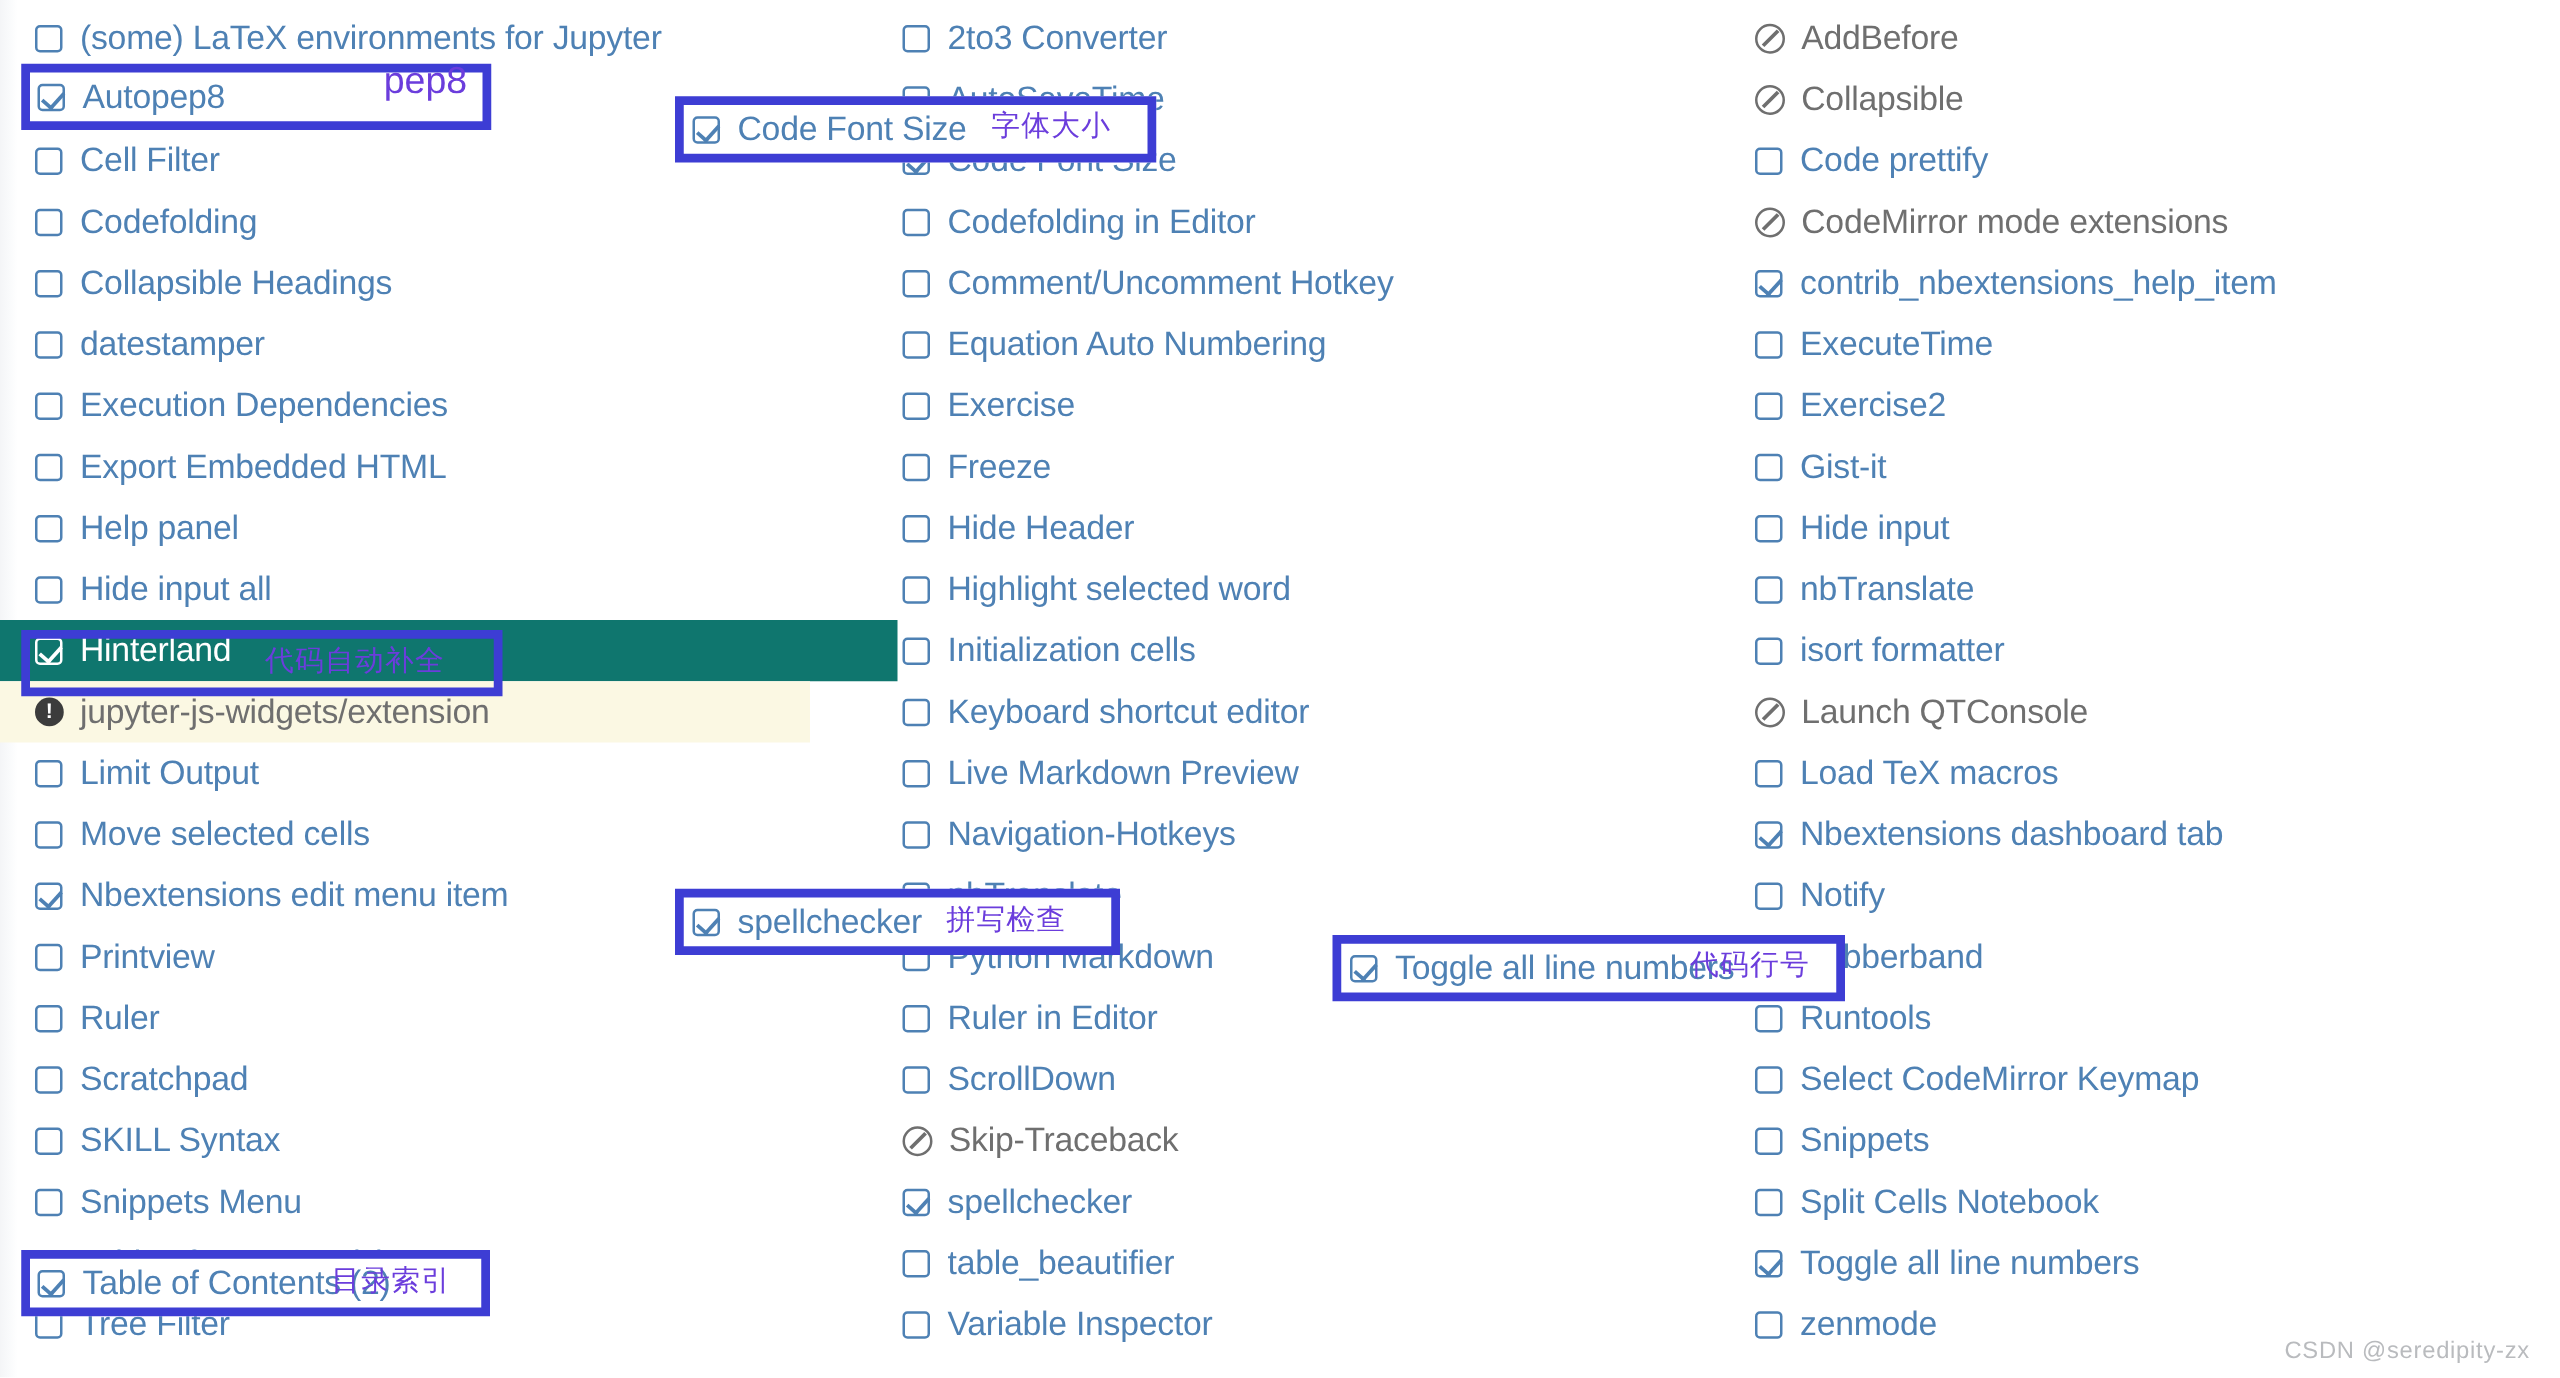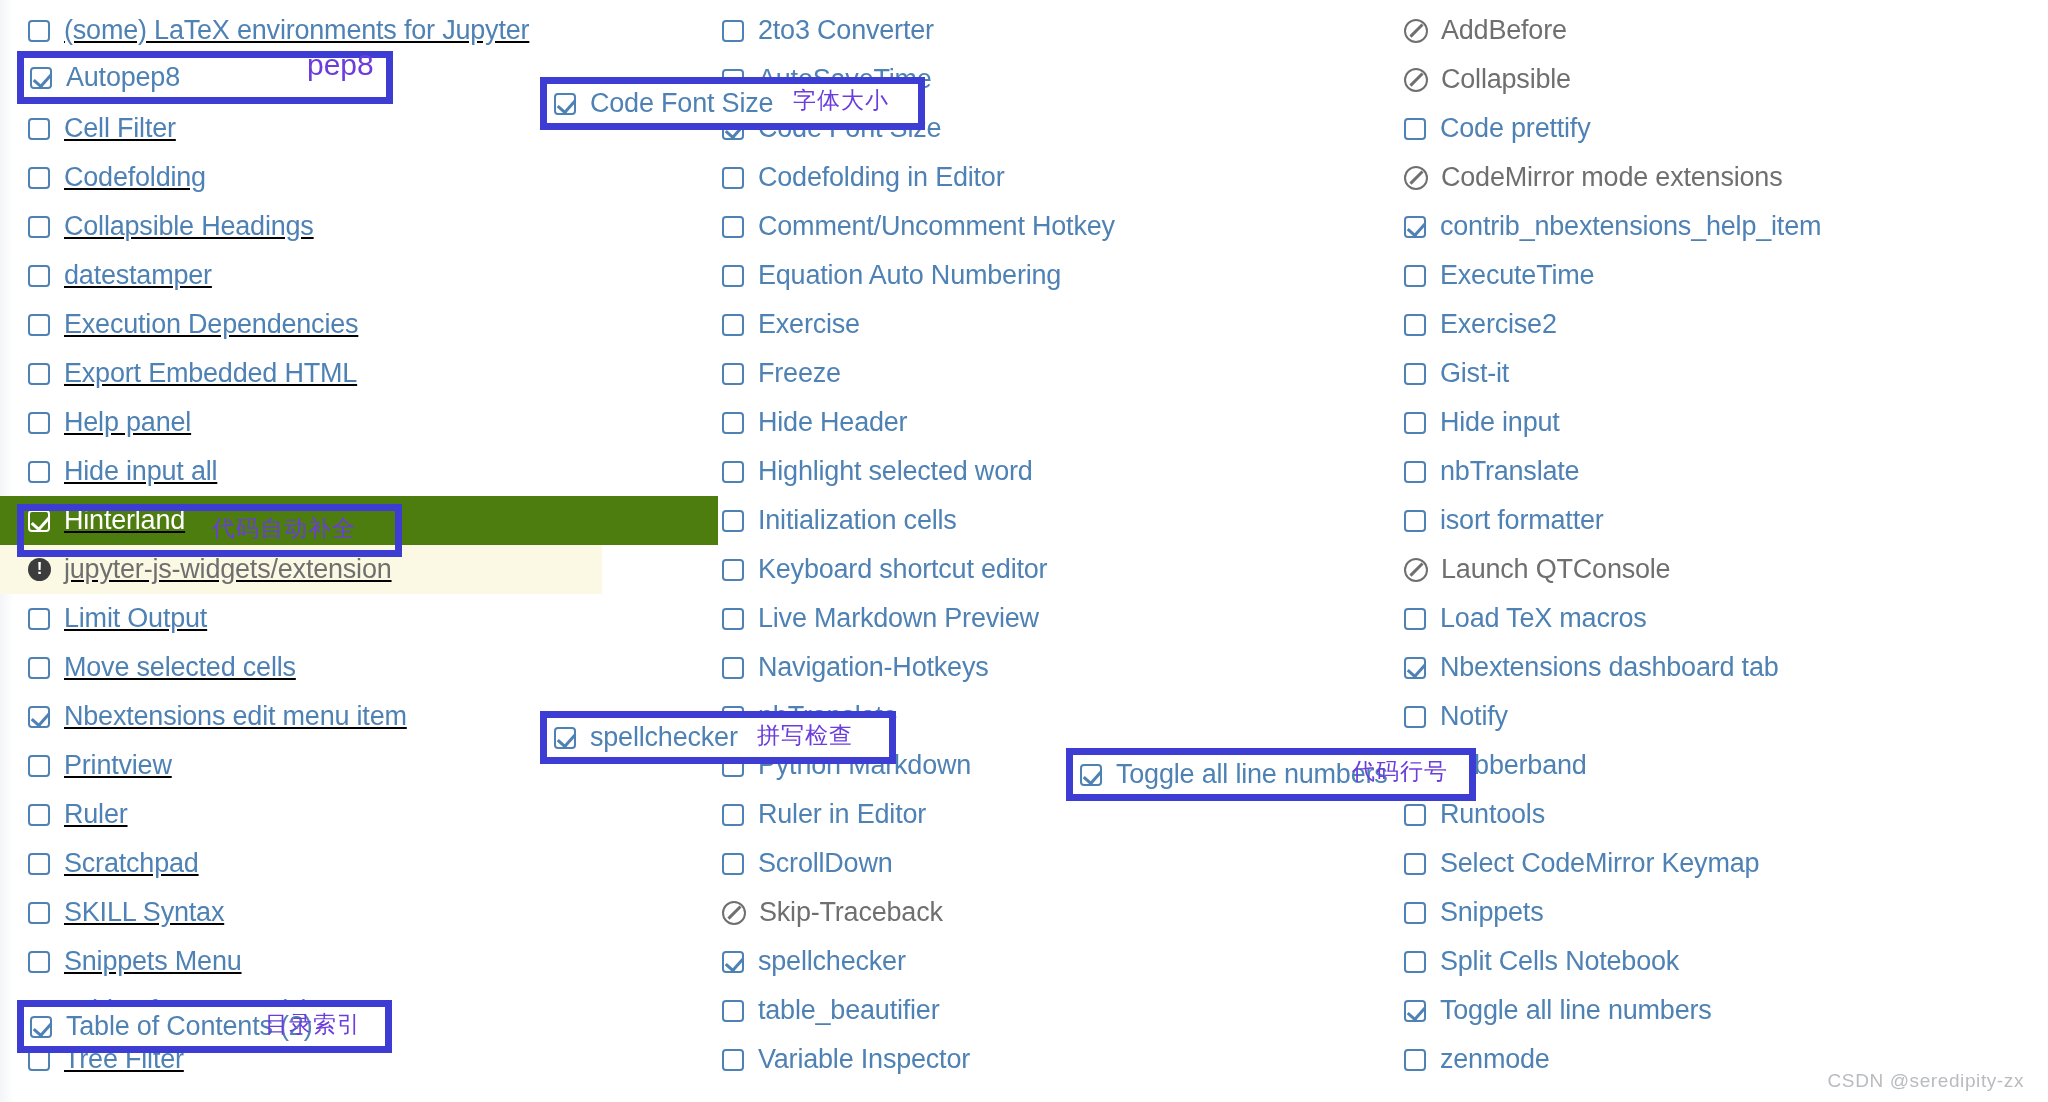--- a/index.html
+++ b/index.html
@@ -28,41 +28,41 @@
     left: 0; top: 0;
     width: 2048px; height: 1102px;
     display: flex;
     flex-direction: row;
   }
   .column {
     position: relative;
     width: 682px;
     padding-top: 6px;
   }
-  .col-1 { padding-left: 26px; text-decoration: underline; }
+  .col-1 { padding-left: 26px; }
   .col-2 { padding-left: 38px; }
   .col-3 { padding-left: 38px; }
 
   .ext-row {
     position: relative;
     height: 49px;
     display: flex;
     align-items: center;
     padding-left: 2px;
     white-space: nowrap;
   }
   .ext-row.selected {
-    background: #4d7c0f;
+    background: #0f766e;
     width: 718px;
     margin-left: -26px;
     padding-left: 28px;
   }
   .ext-row.warning {
     background: #fbf8e3;
-    width: 602px;
+    width: 648px;
     margin-left: -26px;
     padding-left: 28px;
   }
 
   
   .cb {
     width: 22px; height: 22px;
     flex: 0 0 22px;
     border: 2px solid #4e81b4;
     border-radius: 4px;

